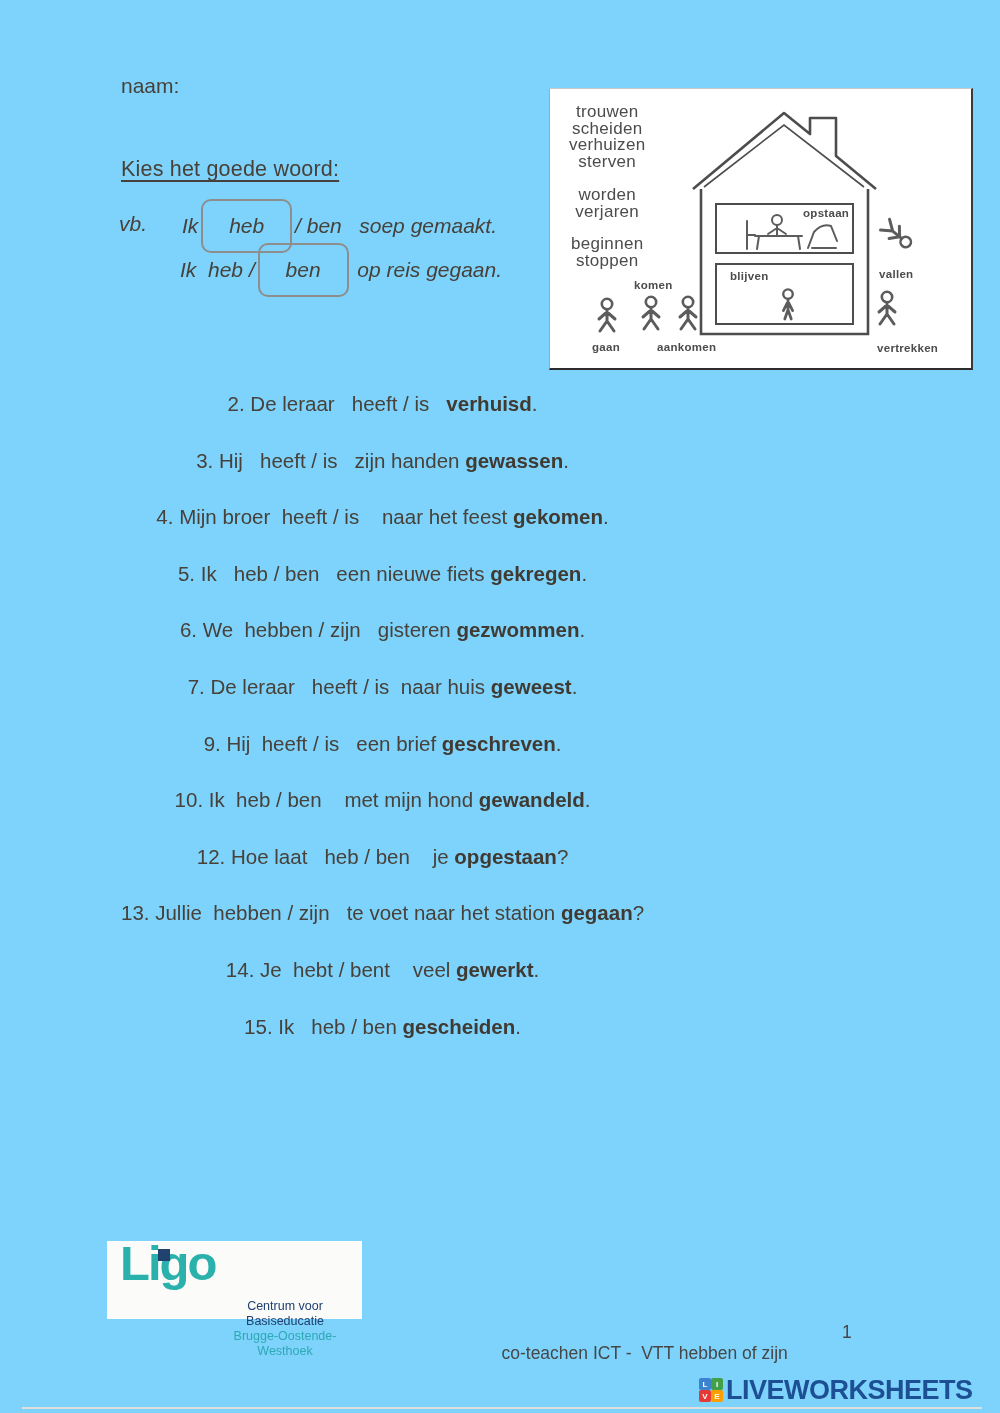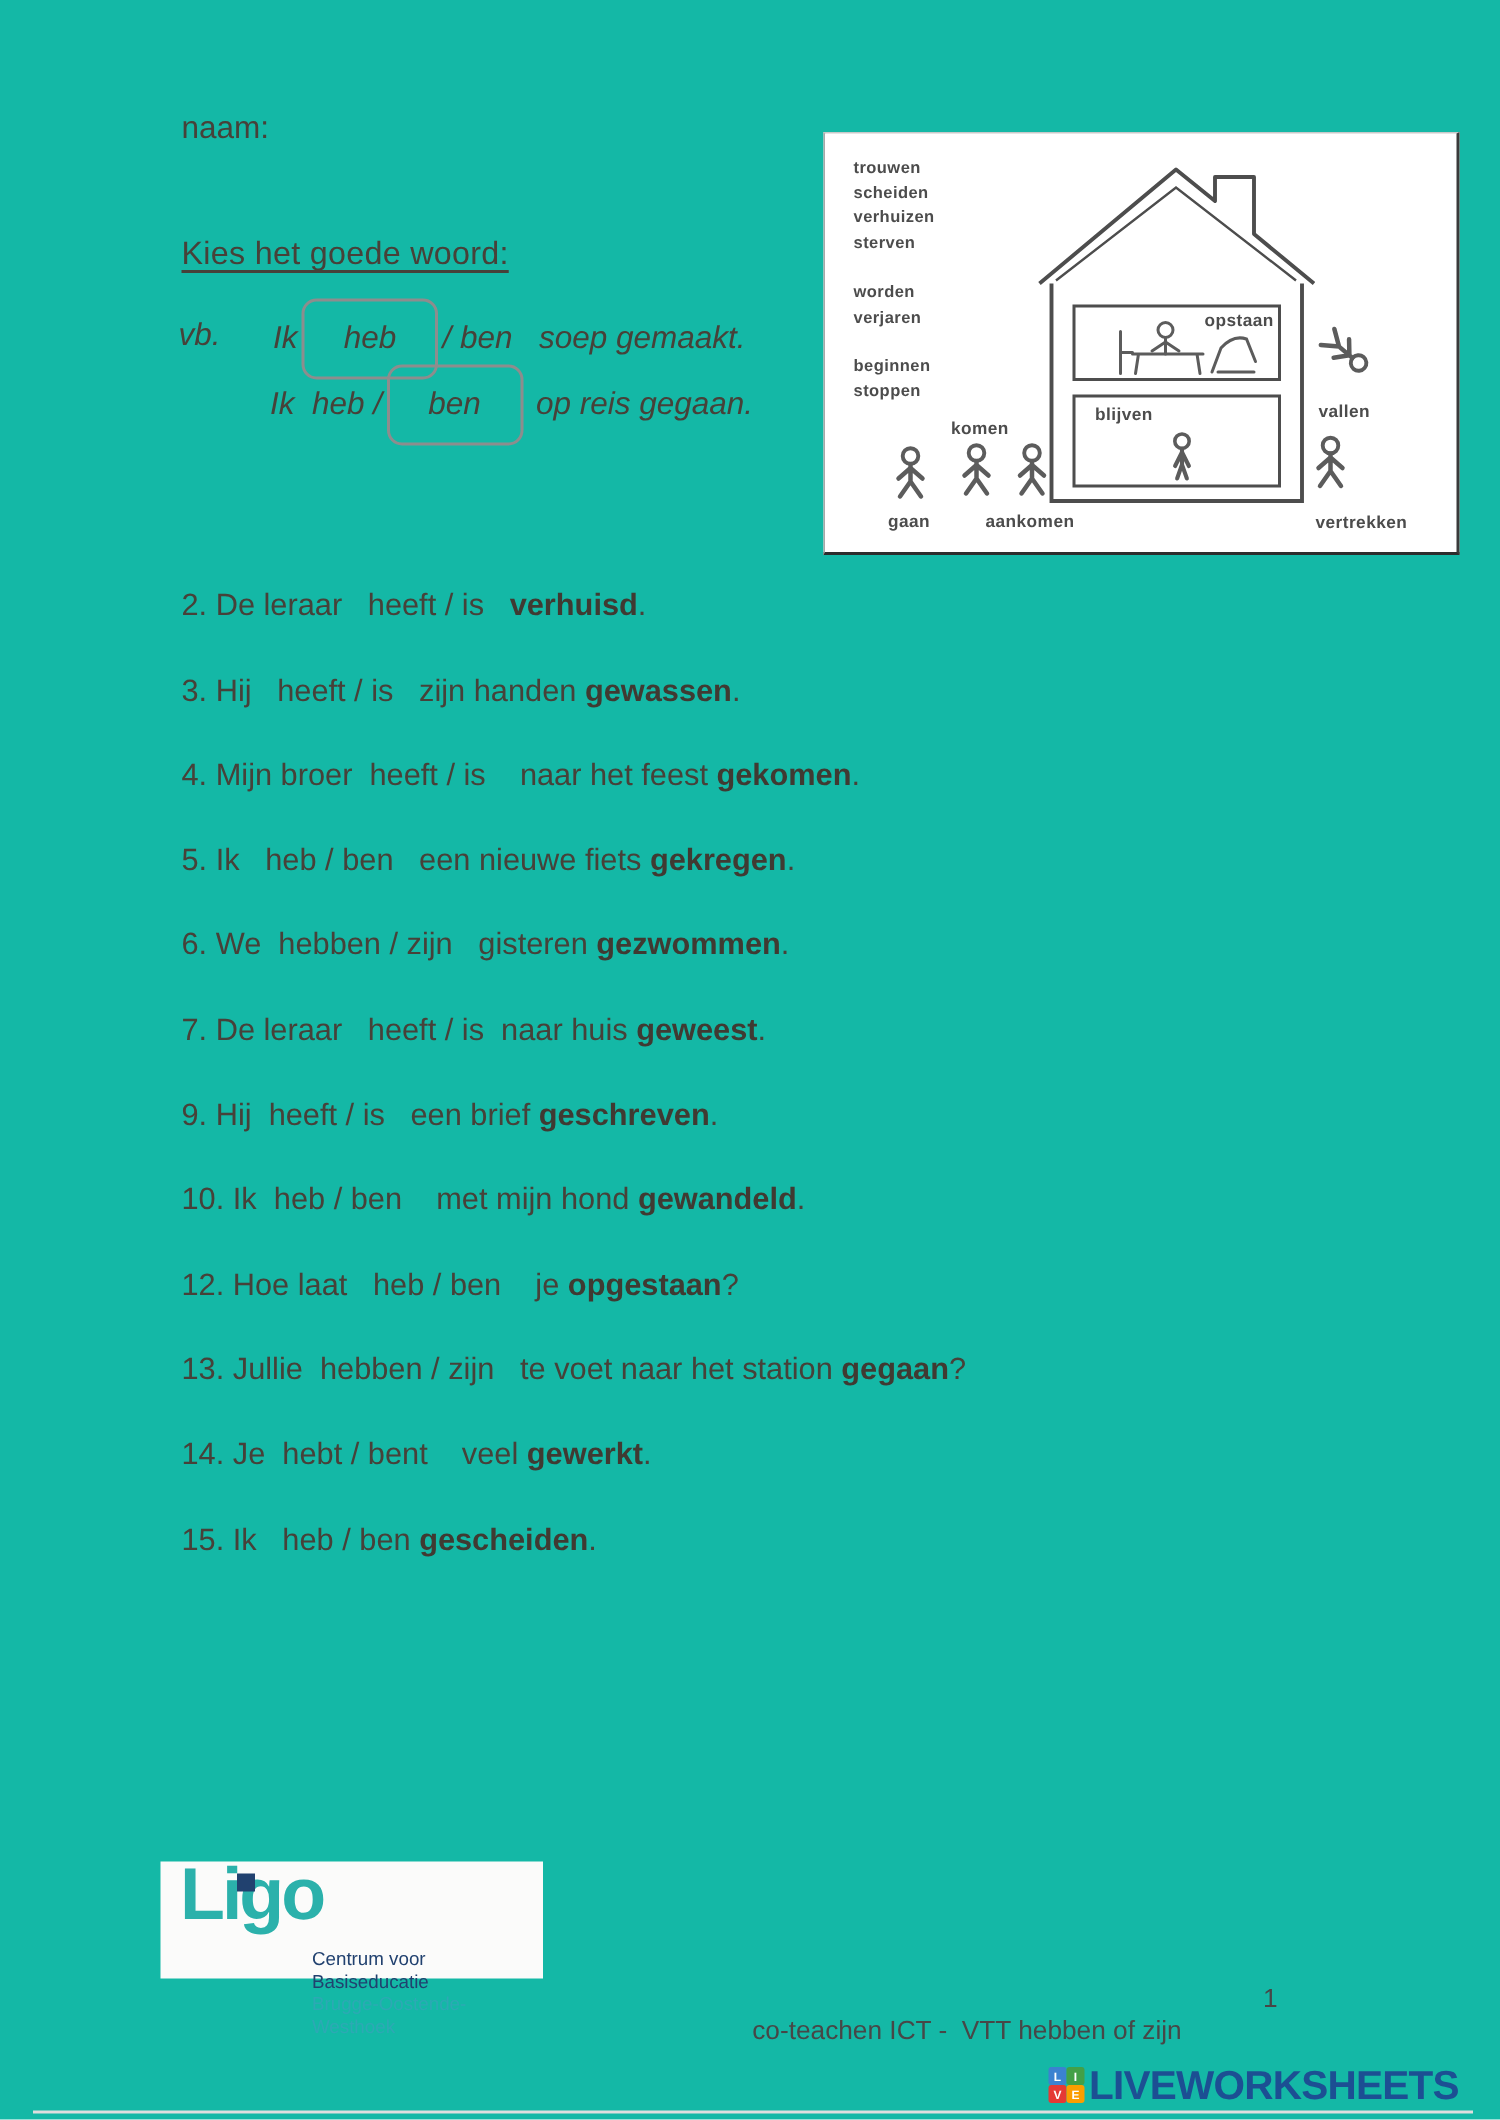--- a/index.html
+++ b/index.html
@@ -1,35 +1,35 @@
 <!DOCTYPE html>
 <html><head>
 <meta charset="utf-8">
 <style>
   html,body{margin:0;padding:0;background:#ffffff;}
-  #page{position:relative;width:1000px;height:1413px;background:#14b8a6;overflow:hidden;
-        font-family:"Liberation Sans","DejaVu Sans",sans-serif;color:#474139;}
+  #page{position:relative;width:1000px;height:1413px;background:#7dd3fc;overflow:hidden;
+        font-family:"Liberation Sans","DejaVu Sans",sans-serif;color:#474139;text-align:center;}
 
   .naam{position:absolute;left:121px;top:74px;font-size:21px;}
   .title{position:absolute;left:121px;top:157px;font-size:21.5px;text-decoration:underline;
          text-underline-offset:4px;letter-spacing:.2px;}
 
   .ex-line{position:absolute;font-size:21px;font-style:italic;white-space:pre-wrap;}
   .vb{position:absolute;left:119px;top:212px;font-size:21px;font-style:italic;}
   .ex1{left:182px;top:212px;}
   .ex2{left:180px;top:256px;}
   .choice-box{display:inline-block;border:2px solid #8d8d8d;border-radius:10px;
               padding:13px 26px;margin:-13px -3px;background:transparent;}
 
   
   .diagram{position:absolute;left:549px;top:88px;width:421px;height:279px;background:#fff;
            border-top:1px solid #c9c9c9;border-left:1px solid #a8a8a8;
            border-right:2px solid #3a3a3a;border-bottom:2px solid #2c2c2c;}
   .diagram svg{position:absolute;left:0;top:0;}
-  .life-words{position:absolute;left:19px;top:15px;font-size:11px;font-weight:700;
+  .life-words{position:absolute;left:19px;top:15px;font-size:17px;font-weight:400;
               color:#4c4c4c;line-height:16.5px;letter-spacing:.3px;}
   .life-words .life-word:nth-child(4){margin-bottom:17px;}
   .life-words .life-word:nth-child(6){margin-bottom:16px;}
   .diagram text{font-family:"Liberation Sans","DejaVu Sans",sans-serif;font-size:11.5px;
                 font-weight:600;fill:#4c4c4c;letter-spacing:.3px;}
 
   
   .items{position:absolute;left:121px;top:392px;font-size:20.5px;}
   .item{white-space:pre-wrap;line-height:23px;margin-bottom:33.6px;}
   .item .bw{font-weight:700;color:#403a32;}

